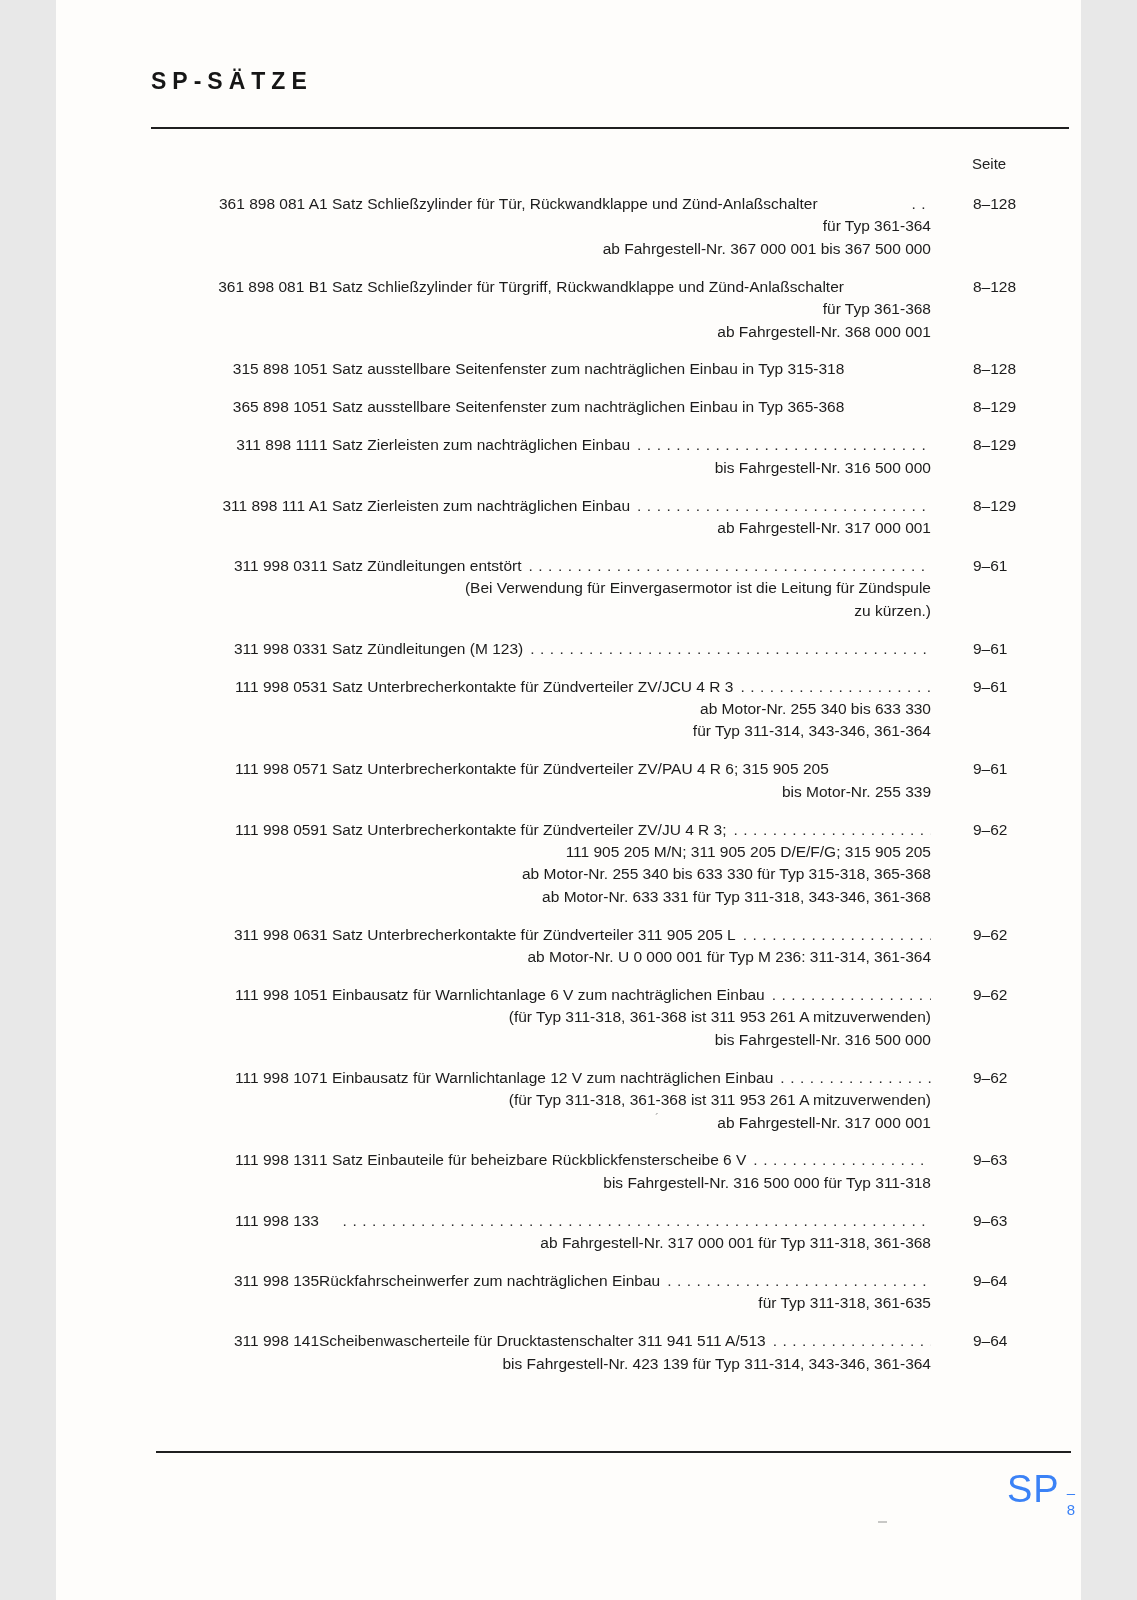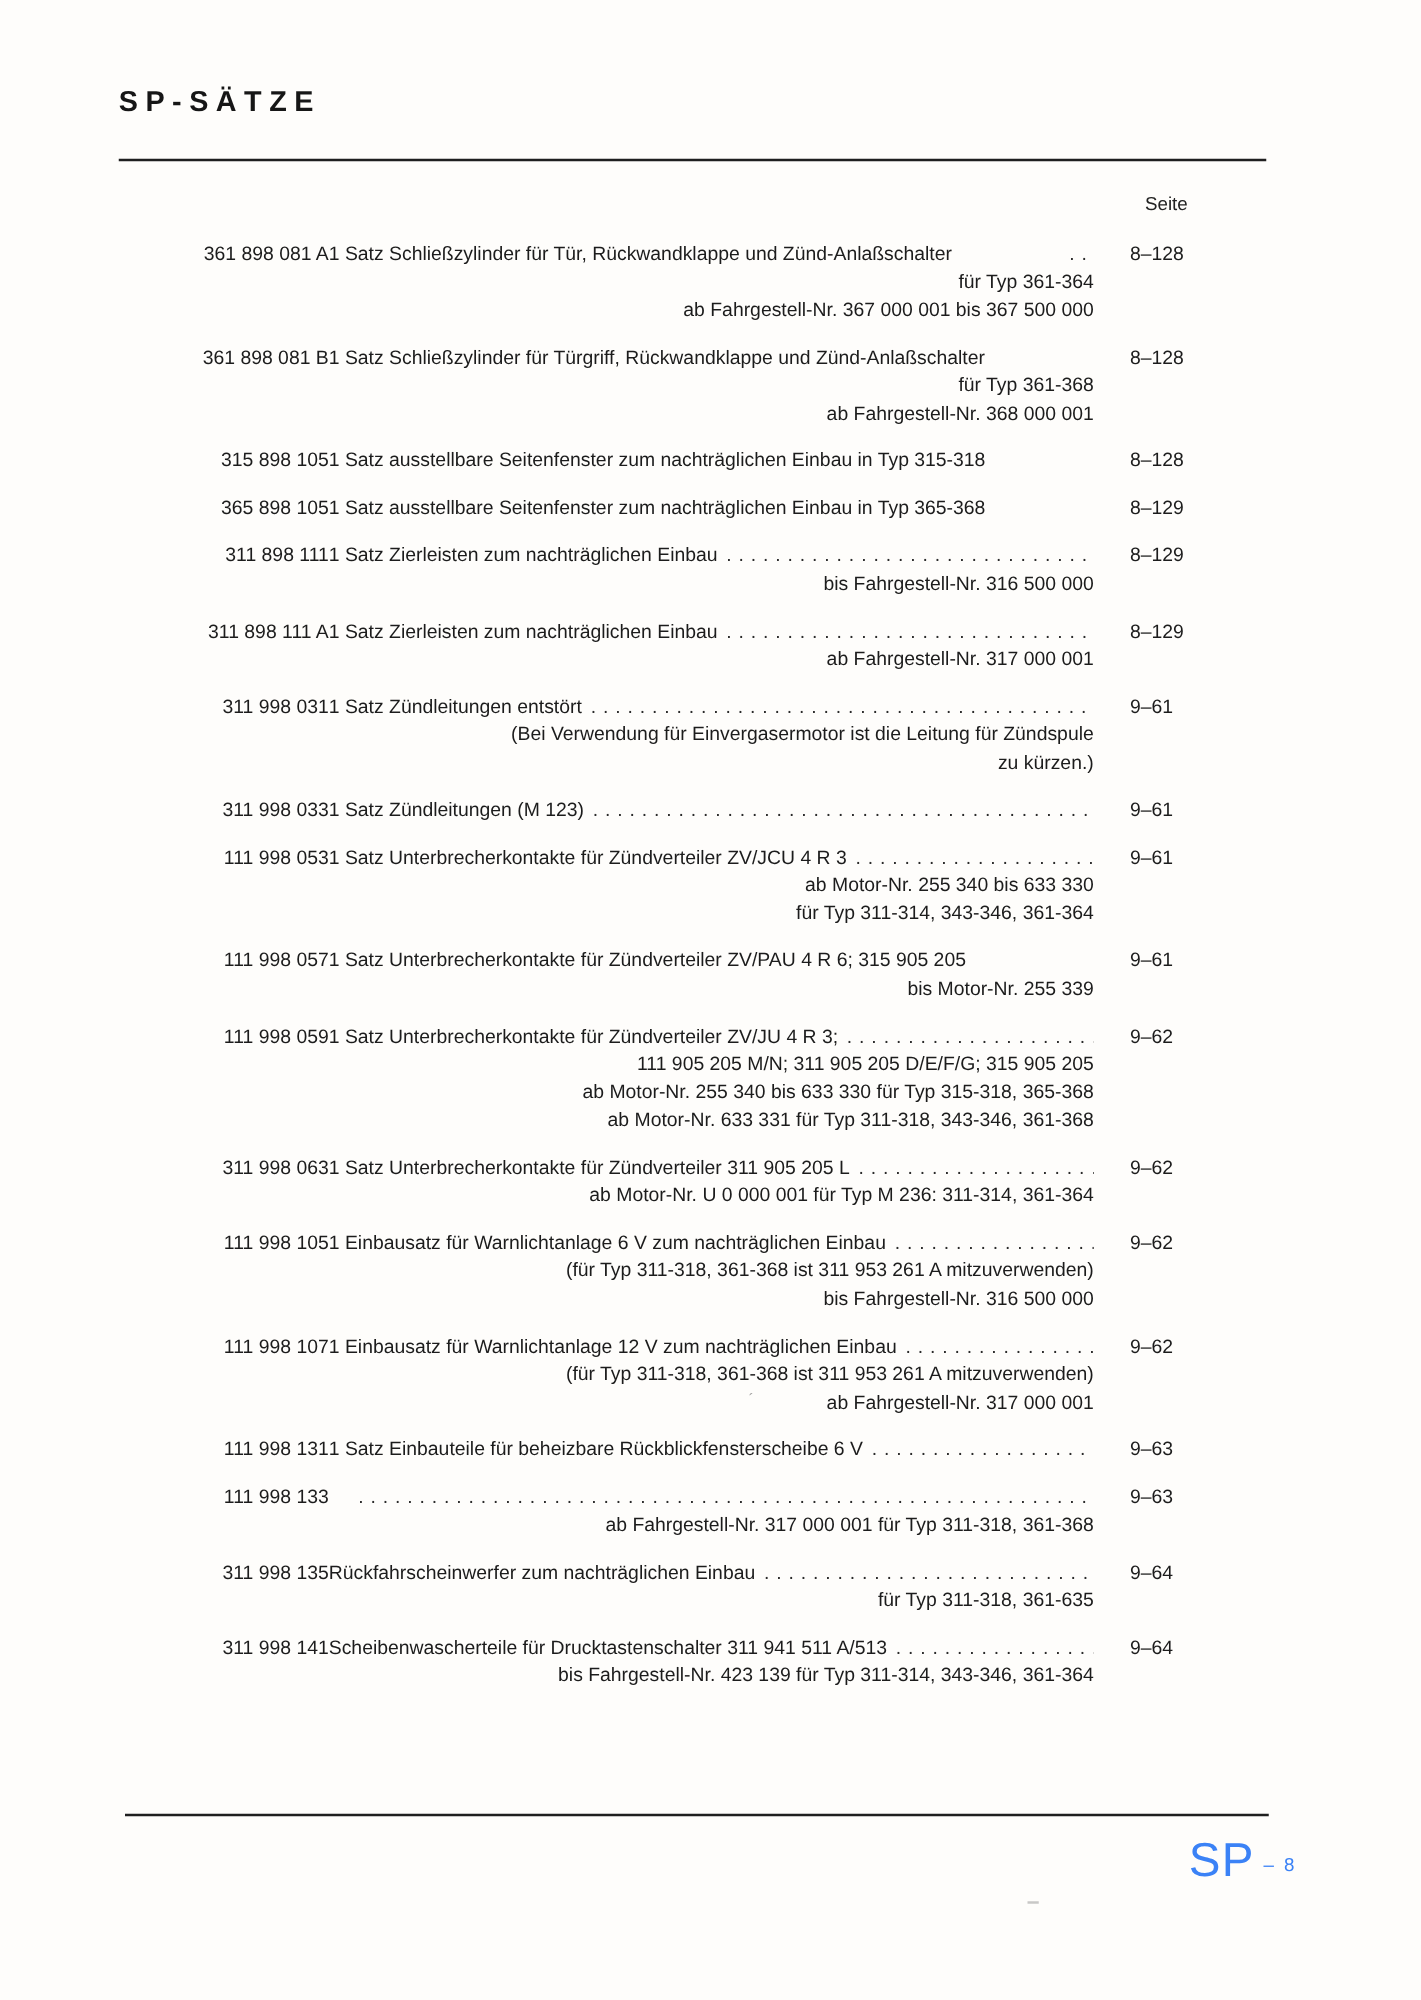--- a/index.html
+++ b/index.html
@@ -1,18 +1,18 @@
 <!DOCTYPE html>
 <html><head>
 <meta charset="utf-8">
 <style>
   html,body { margin:0; padding:0; background:#e8e8e8; }
   .sheet {
     position:relative;
-    width:1137px; height:1600px;
+    width:1025px; height:1600px;
     margin:0 auto;
     background:#fefdfb;
     color:#1c1c1c;
     font-family:"Liberation Sans", sans-serif;
     overflow:hidden;
   }
   .doc-title {
     position:absolute; left:95px; top:68px;
     font-size:23px; font-weight:bold; letter-spacing:6px;
     color:#161616;
@@ -31,21 +31,21 @@
   .entry { display:flex; align-items:flex-start; margin-bottom:15.5px; }
   .e-num  { width:138px; flex:none; white-space:nowrap; }
   .e-body { width:612px; flex:none; }
   .e-line1 { display:flex; }
   .e-desc { white-space:nowrap; }
   .e-leader {
     flex:1 1 auto; overflow:hidden; white-space:nowrap;
     letter-spacing:5.5px; padding-left:7px; color:#2a2a2a;
   }
   .e-note { white-space:nowrap; }
-  .e-page { margin-left:29px; white-space:nowrap; }
+  .e-page { margin-left:42px; white-space:nowrap; }
   .footer-sig {
     position:absolute; left:951px; top:1468px;
     display:flex; align-items:baseline;
     color:#3b82f6;
   }
   .footer-code { font-size:38px; font-weight:400; letter-spacing:1px; }
   .footer-page { font-size:15px; margin-left:7px; position:relative; top:-4px; letter-spacing:2px; }
   .artifact { position:absolute; color:#555; opacity:.55; font-size:12px; }
   .artifact-2 { width:9px; height:1.5px; background:#777; opacity:.4; }
 </style>
@@ -234,20 +234,21 @@
     <div class="e-page">9–62</div>
   </div>
 
   <div class="entry">
     <div class="e-num">111 998 131</div>
     <div class="e-body">
       <div class="e-line1">
         <span class="e-desc">1 Satz Einbauteile für beheizbare Rückblickfensterscheibe 6 V</span>
         <span class="e-leader">............................................................</span>
       </div>
+    <div class="e-note">bis Fahrgestell-Nr. 316 500 000 für Typ 311-318</div>
         </div>
     <div class="e-page">9–63</div>
   </div>
 
   <div class="entry">
     <div class="e-num">111 998 133</div>
     <div class="e-body">
       <div class="e-line1">
         <span class="e-leader">............................................................</span>
       </div>

